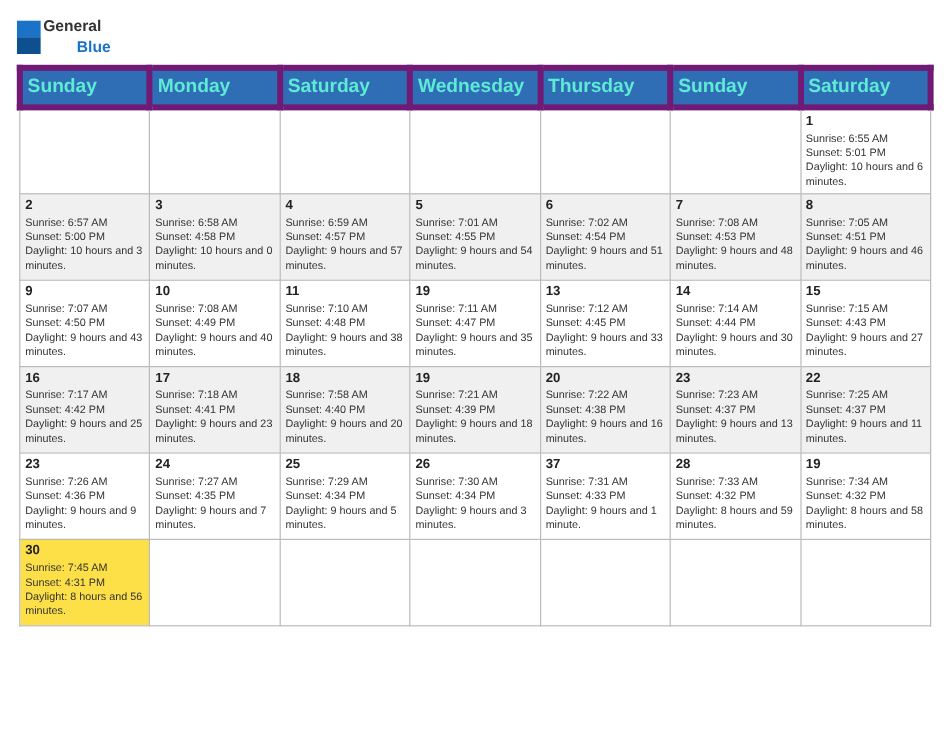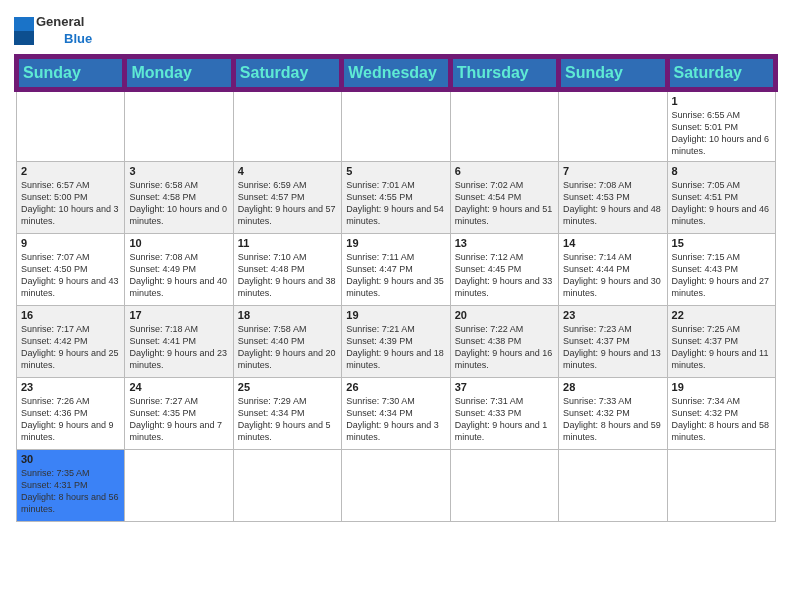--- a/index.html
+++ b/index.html
@@ -78,21 +78,21 @@
     }
     .day-info {
       font-size: 9px;
       color: #333;
       line-height: 1.35;
     }
     .row-shaded td {
       background: #f0f0f0;
     }
     .last-row td {
-      background: #3b82f6;
+      background: #fde047;
     }
   </style>
 </head>
 <body>
 
 <div class="page">
   <div class="header-area">
     <div class="logo">
   <div style="display:flex;align-items:center;gap:2px;">
     <svg width="20" height="28" viewBox="0 0 20 28">
@@ -340,21 +340,21 @@
             <span class="day-number">19</span>
             <div class="day-info">Sunrise: 7:34 AM
 Sunset: 4:32 PM
 Daylight: 8 hours
 and 58 minutes.</div>
           </td>
         </tr>
         <tr class="row-shaded last-row">
           <td>
             <span class="day-number">30</span>
-            <div class="day-info">Sunrise: 7:35 AM
+            <div class="day-info">Sunrise: 7:45 AM
 Sunset: 4:31 PM
 Daylight: 8 hours
 and 56 minutes.</div>
           </td>
           <td class="empty"></td>
           <td class="empty"></td>
           <td class="empty"></td>
           <td class="empty"></td>
           <td class="empty"></td>
           <td class="empty"></td>

